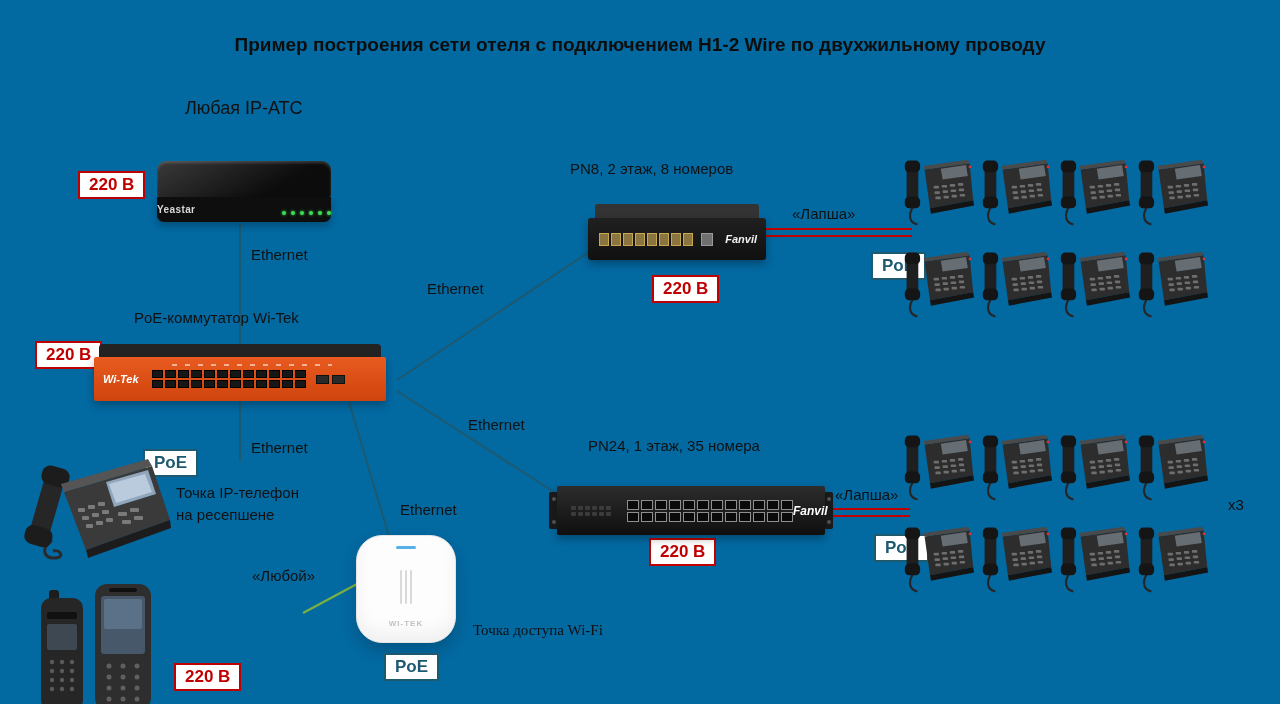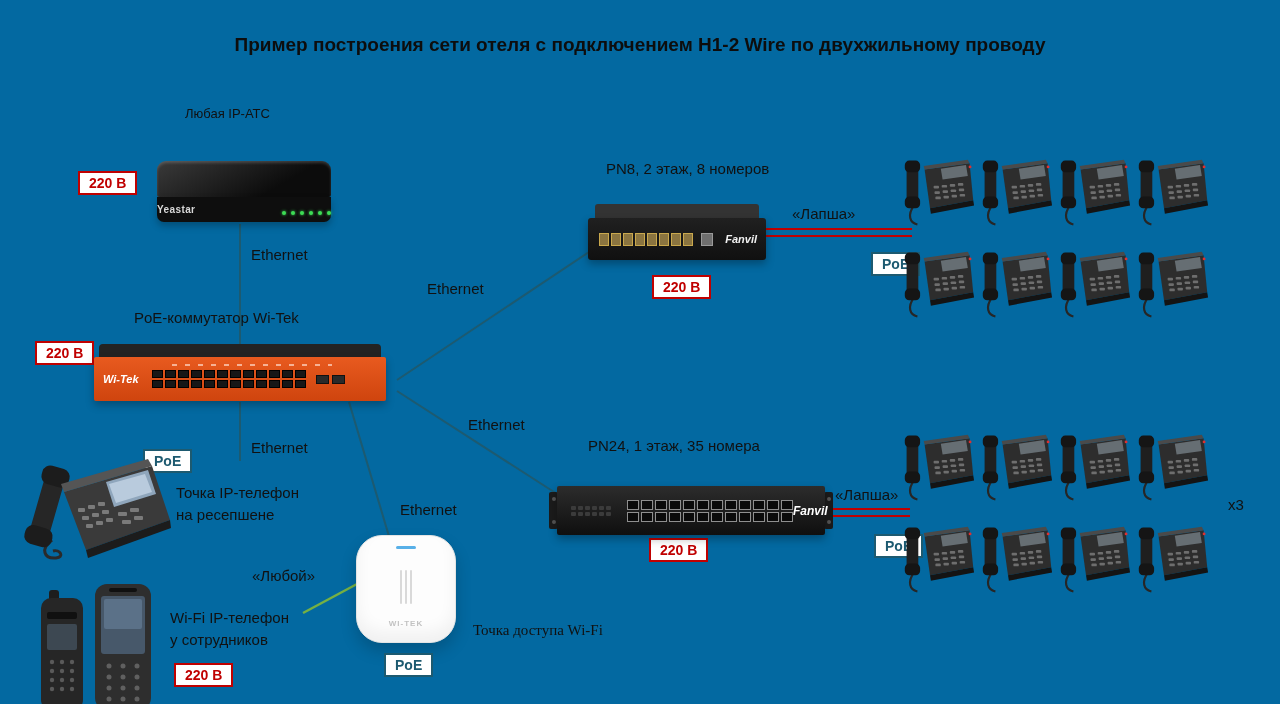--- a/index.html
+++ b/index.html
@@ -11,39 +11,39 @@
   .title {
     position:absolute; left:0; right:0; top:34px; text-align:center;
     font-size:19px; font-weight:bold; color:#0d0d0d;
   }
   .lines { position:absolute; left:0; top:0; pointer-events:none; }
   .eth-line   { stroke:var(--ethernet-line,#1d5a70); stroke-width:2; }
   .red-line   { stroke:var(--two-wire-line,#c00000); stroke-width:2; }
   .green-line { stroke:var(--wireless-line,#76b043); stroke-width:2.5; }
 
   .lbl { position:absolute; font-size:15px; color:#111; white-space:nowrap; }
-  .lbl-pbx { left:185px; top:106px; font-size:13px; }
+  .lbl-pbx { left:185px; top:98px; font-size:18px; }
   .lbl-switch { left:134px; top:309px; }
-  .lbl-pn8 { left:570px; top:160px;margin-left:36px; }
+  .lbl-pn8 { left:570px; top:160px; }
   .lbl-pn24 { left:588px; top:437px; }
   .lbl-reception { left:176px; top:482px; line-height:22px; }
   .lbl-wifi { left:170px; top:607px; line-height:22px; }
   .lbl-ap { left:473px; top:622px;font-family:Liberation Serif, serif; }
   .lbl-x3 { left:1228px; top:496px; }
   .eth1 { left:251px; top:246px; }
   .eth2 { left:427px; top:280px; }
   .eth3 { left:468px; top:416px; }
   .eth4 { left:251px; top:439px; }
   .eth5 { left:400px; top:501px; }
   .lap1 { left:792px; top:205px; }
   .lap2 { left:835px; top:486px; }
   .voz  { left:252px; top:567px; }
 
   .badge {
-    position:absolute; background:#fff; font-weight:bold; font-size:14px;
+    position:absolute; background:#fff; font-weight:bold; font-size:17px;
     padding:2px 9px; white-space:nowrap;
   }
   .b220 { border:2px solid var(--power-badge,#c00000); color:var(--power-badge,#c00000); }
   .bpoe { border:2px solid var(--poe-badge,#1d5a70); color:var(--poe-badge,#1d5a70); }
   .b220-pbx { left:78px;  top:171px; }
   .b220-sw  { left:35px;  top:341px; }
   .b220-pn8 { left:652px; top:275px; }
   .b220-pn24{ left:649px; top:538px; }
   .b220-wifi{ left:174px; top:663px; }
   .poe-rec  { left:143px; top:449px; }
@@ -392,24 +392,20 @@
       <use href="#sym-reception"></use>
     </svg>
   <div class="lbl lbl-reception">
     <span style="display:block">Точка IP-телефон</span>
     <span style="display:block">на ресепшене</span>
   </div>
 
   <svg class="device wifi-phones" viewBox="0 0 125 132">
       <use href="#sym-wifiphones"></use>
     </svg>
-  <div class="lbl lbl-wifi">
-    <span style="display:block">Wi-Fi IP-телефон</span>
-    <span style="display:block">у сотрудников</span>
-  </div>
   <div class="badge b220 b220-wifi">220 В</div>
 
   <div class="device ap">
     <div class="ap-body">
       <div class="ap-led"></div>
       <div class="ap-slots">
           <i></i>
           <i></i>
           <i></i>
         </div>

